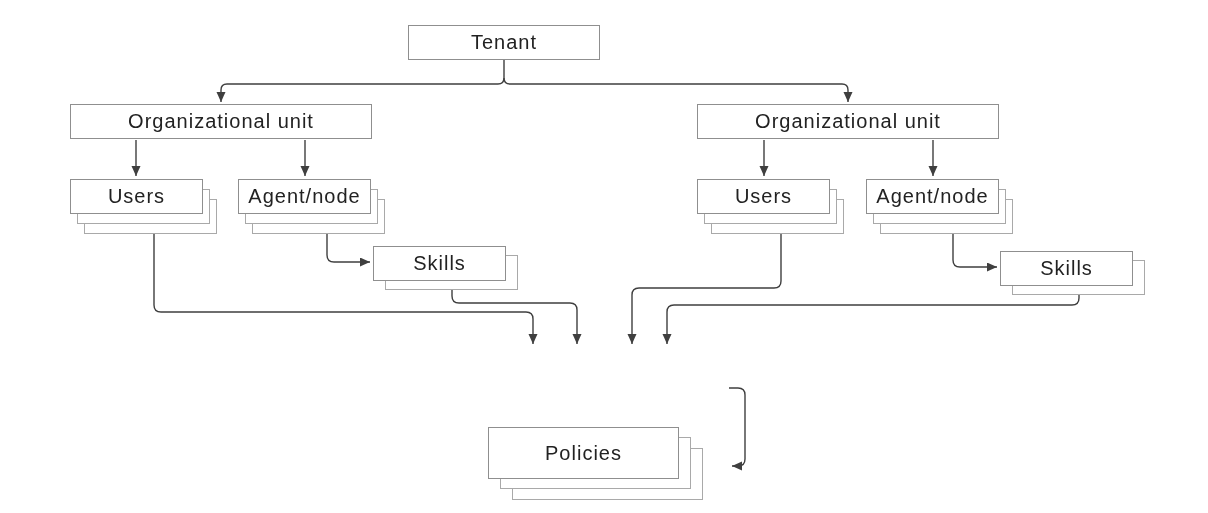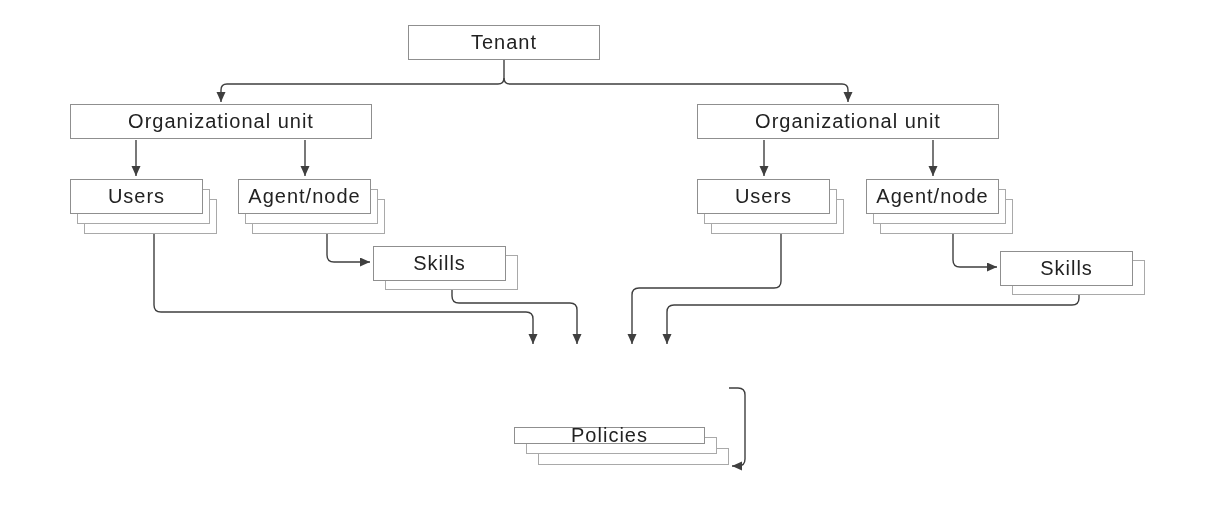--- a/index.html
+++ b/index.html
@@ -140,21 +140,21 @@
   </div>
 
   <div class="node off-skill" style="left:1000px;top:251px;width:133px;height:35px">
     <div class="layer l1"></div>
     <div class="box">
       <span>Skills</span>
     </div>
   </div>
 
 
-  <div class="node off-md" style="left:514px;top:427px;width:191px;height:17px">
+  <div class="node off-md" style="left:488px;top:427px;width:191px;height:52px">
     <div class="layer l2"></div>
     <div class="layer l1"></div>
     <div class="box">
       <span>Policies</span>
     </div>
   </div>
 
 </div>
 
 </body></html>

